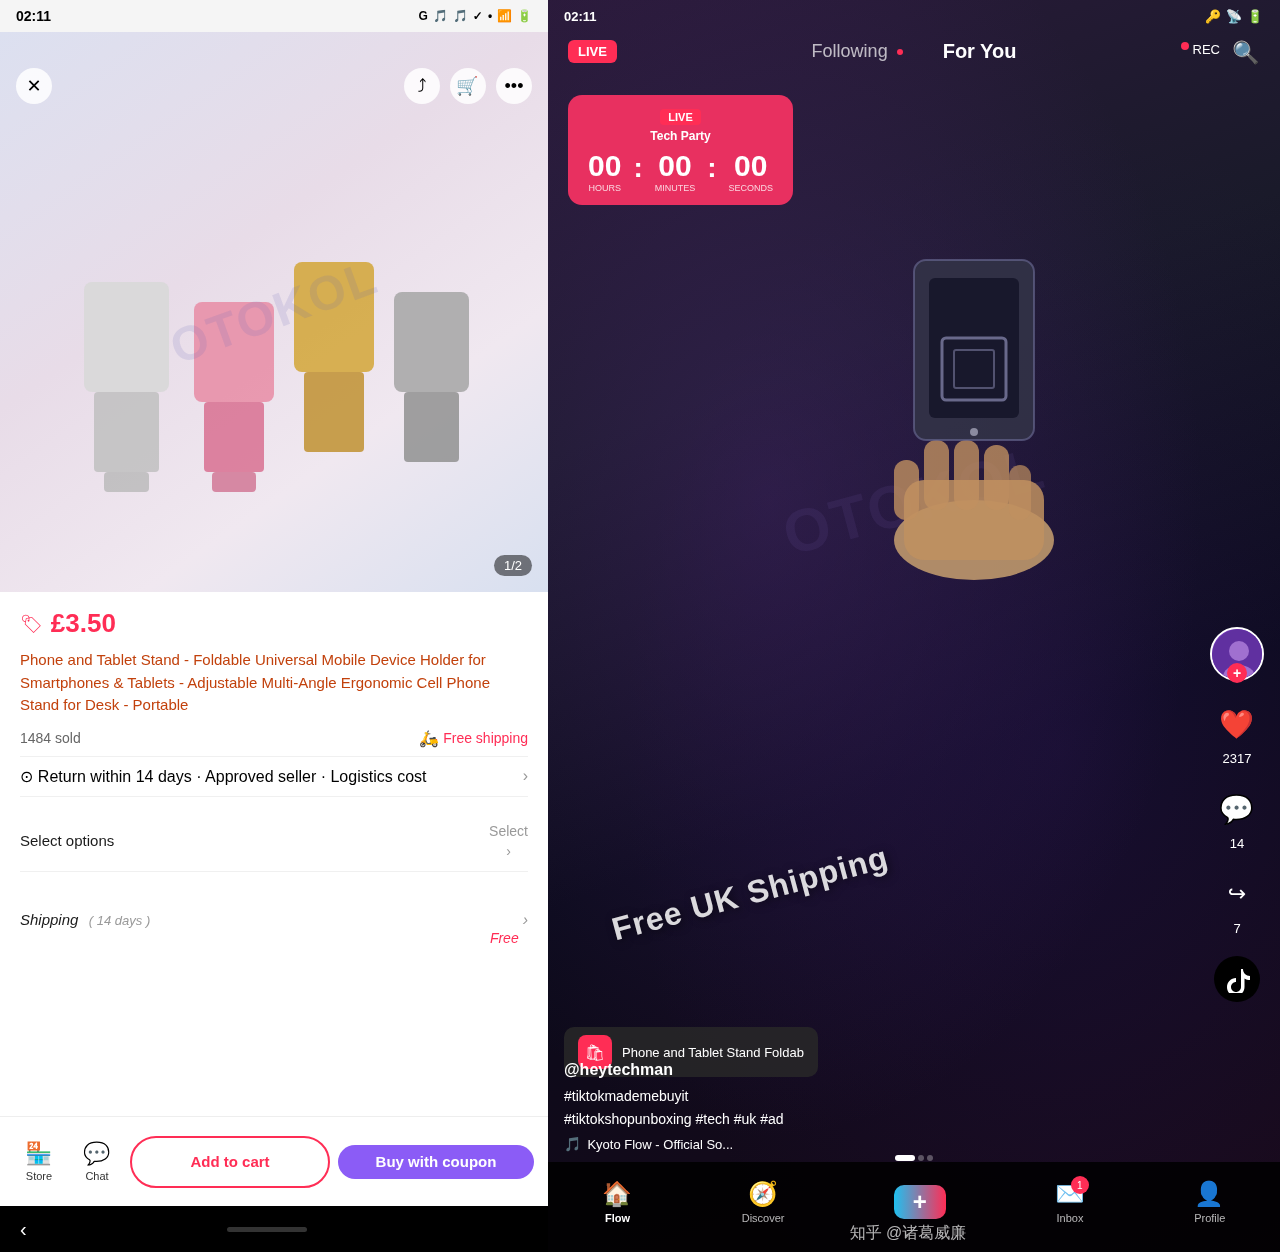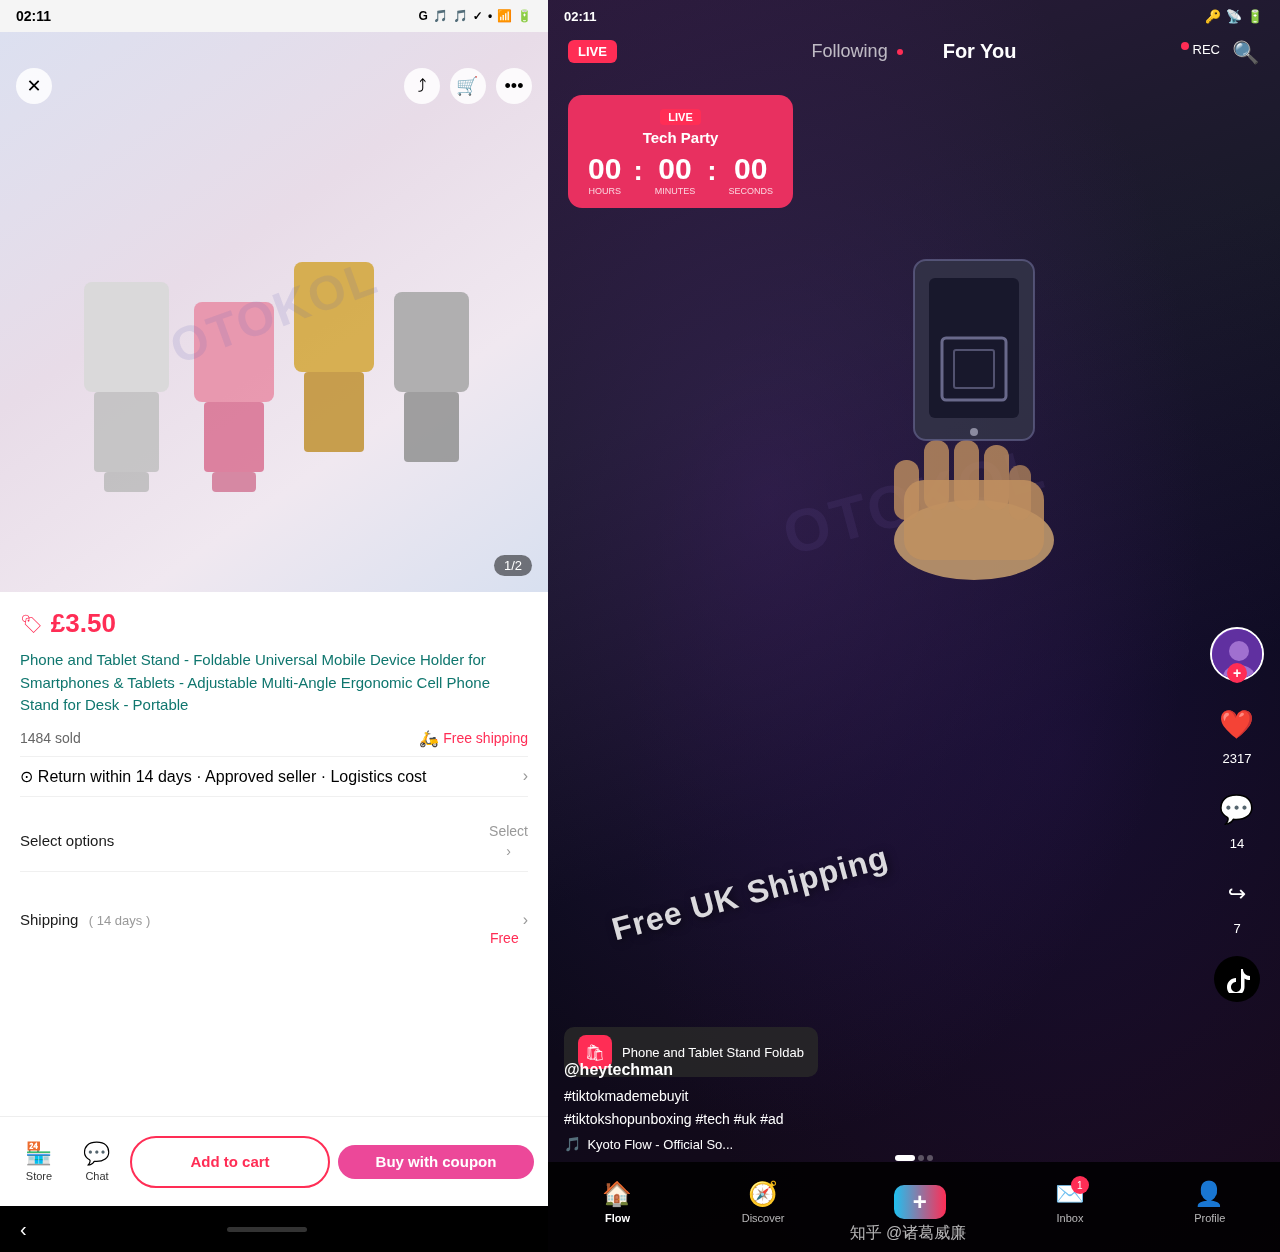--- a/index.html
+++ b/index.html
@@ -129,21 +129,21 @@
     }
 
     .price {
       color: #ff2d55;
       font-size: 26px;
       font-weight: 700;
     }
 
     .product-title {
       font-size: 15px;
-      color: #0f766e;
+      color: #c2410c;
       line-height: 1.5;
       margin-bottom: 12px;
     }
 
     .sold-shipping-row {
       display: flex;
       justify-content: space-between;
       align-items: center;
       margin-bottom: 8px;
     }
@@ -182,20 +182,21 @@
     }
 
     .select-label { font-size: 15px; color: #1a1a1a; font-weight: 500; }
     .select-action { display: flex; align-items: center; gap: 4px; color: #999; font-size: 14px; flex-direction: column; }
 
     .shipping-row {
       display: flex;
       justify-content: space-between;
       align-items: center;
       padding: 8px 0;
+      font-style: italic;
     }
 
     .shipping-label {
       font-size: 15px;
       color: #1a1a1a;
       font-weight: 500;
     }
     .shipping-days { font-size: 13px; color: #999; margin-left: 6px; }
     .shipping-free { display: flex; align-items: center; gap: 4px; color: #ff2d55; font-size: 14px; margin-top: 36px; }
     .shipping-arrow { color: #999; font-size: 16px; }
@@ -237,21 +238,21 @@
       color: #ff2d55;
       border-radius: 30px;
       font-size: 15px;
       font-weight: 600;
       cursor: pointer;
     }
 
     .buy-coupon-btn {
       flex: 1;
       height: 34px;
-      background: #ec4899;
+      background: #8b5cf6;
       border: none;
       color: #fff;
       border-radius: 30px;
       font-size: 15px;
       font-weight: 600;
       cursor: pointer;
     }
 
     
     .right-panel {
@@ -419,21 +420,21 @@
       font-size: 11px;
       font-weight: 700;
       padding: 2px 8px;
       border-radius: 4px;
       display: inline-block;
       margin-bottom: 4px;
     }
 
     .live-countdown-title {
       color: #fff;
-      font-size: 15px;
+      font-size: 12px;
       font-weight: 700;
       margin-bottom: 8px;
     }
 
     .countdown-timer {
       display: flex;
       gap: 12px;
       align-items: center;
       justify-content: center;
     }

